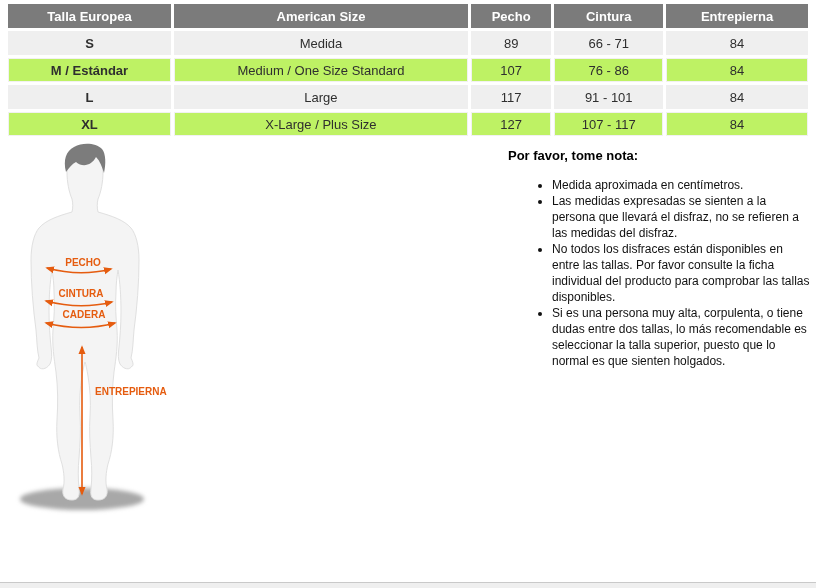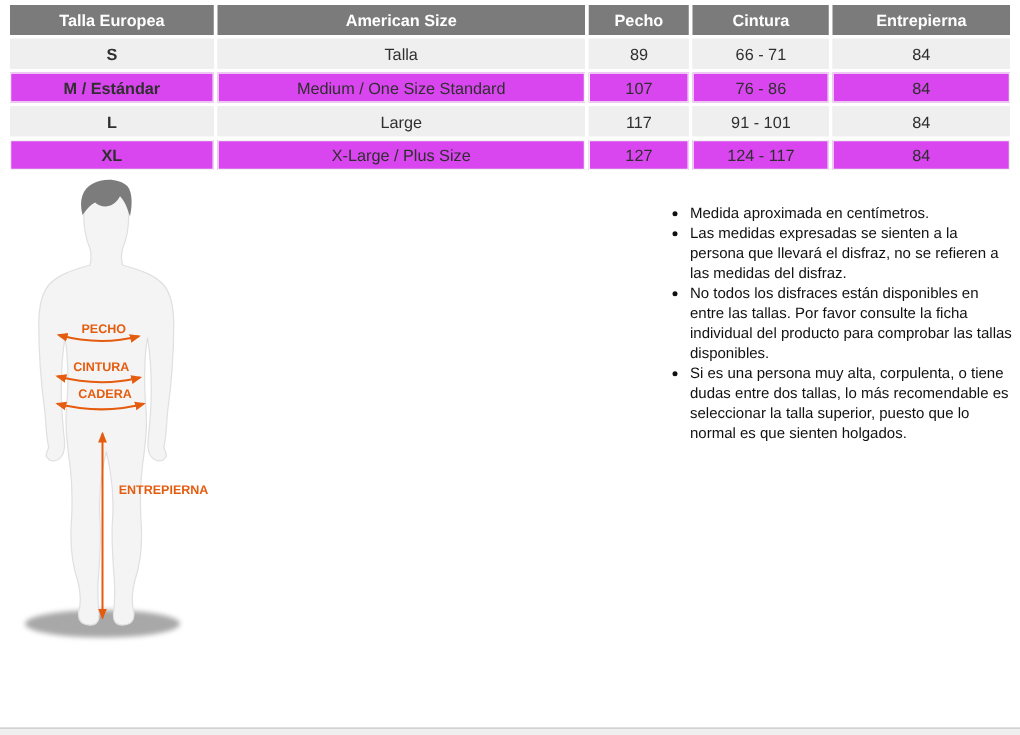--- a/index.html
+++ b/index.html
@@ -33,21 +33,21 @@
     font-size:13px;
     height:24px;
     vertical-align:middle;
   }
   table.size-table td{
     font-size:13px;
     color:var(--cell-text);
     height:24px;
     text-align:center;
     vertical-align:middle;
-    background:#d946ef;
+    background:#bef264;
     border:1px solid #f1f1f1;
   }
   table.size-table tr.alt td{
     background:var(--row-alt-bg);
     border-color:var(--row-alt-bg);
   }
   table.size-table td.c1{font-weight:bold;}
 
   
   .figure-wrap{position:absolute;left:0;top:140px;width:260px;height:385px;}
@@ -93,21 +93,21 @@
         <th>Talla Europea</th>
         <th>American Size</th>
         <th>Pecho</th>
         <th>Cintura</th>
         <th>Entrepierna</th>
       </tr>
     </thead>
     <tbody>
       <tr class="alt">
         <td class="c1">S</td>
-        <td>Talla</td>
+        <td>Medida</td>
         <td>89</td>
         <td>66 - 71</td>
         <td>84</td>
       </tr>
       <tr>
         <td class="c1">M / Estándar</td>
         <td>Medium / One Size Standard</td>
         <td>107</td>
         <td>76 - 86</td>
         <td>84</td>
@@ -116,21 +116,21 @@
         <td class="c1">L</td>
         <td>Large</td>
         <td>117</td>
         <td>91 - 101</td>
         <td>84</td>
       </tr>
       <tr>
         <td class="c1">XL</td>
         <td>X-Large / Plus Size</td>
         <td>127</td>
-        <td>124 - 117</td>
+        <td>107 - 117</td>
         <td>84</td>
       </tr>
     </tbody>
   </table>
 
   <div class="figure-wrap">
     <svg width="260" height="385" viewBox="0 140 260 385" xmlns="http://www.w3.org/2000/svg">
       <defs>
         <marker id="ah" viewBox="0 0 10 10" refX="8" refY="5" markerWidth="5.5" markerHeight="5.5" orient="auto-start-reverse">
           <path d="M0,1 L10,5 L0,9 z"></path>
@@ -212,20 +212,21 @@
 
       <text class="measure-label" x="84" y="318" text-anchor="middle">CADERA</text>
       <path class="arrow-line" marker-start="url(#ah)" marker-end="url(#ah)" d="M 46 323 Q 82 332 115 323"></path>
 
       <path class="arrow-line" marker-start="url(#ah)" marker-end="url(#ah)" d="M 82 347 L 82 494"></path>
       <text class="measure-label" x="95" y="395" text-anchor="start">ENTREPIERNA</text>
     </svg>
   </div>
 
   <div class="notes">
+    <h3>Por favor, tome nota:</h3>
     <ul>
       <li>Medida aproximada en centímetros.</li>
       <li>Las medidas expresadas se sienten a la persona que llevará el disfraz, no se refieren a las medidas del disfraz.</li>
       <li>No todos los disfraces están disponibles en entre las tallas. Por favor consulte la ficha individual del producto para comprobar las tallas disponibles.</li>
       <li>Si es una persona muy alta, corpulenta, o tiene dudas entre dos tallas, lo más recomendable es seleccionar la talla superior, puesto que lo normal es que sienten holgados.</li>
     </ul>
   </div>
 
   <div class="h-scrollbar"></div>
 

